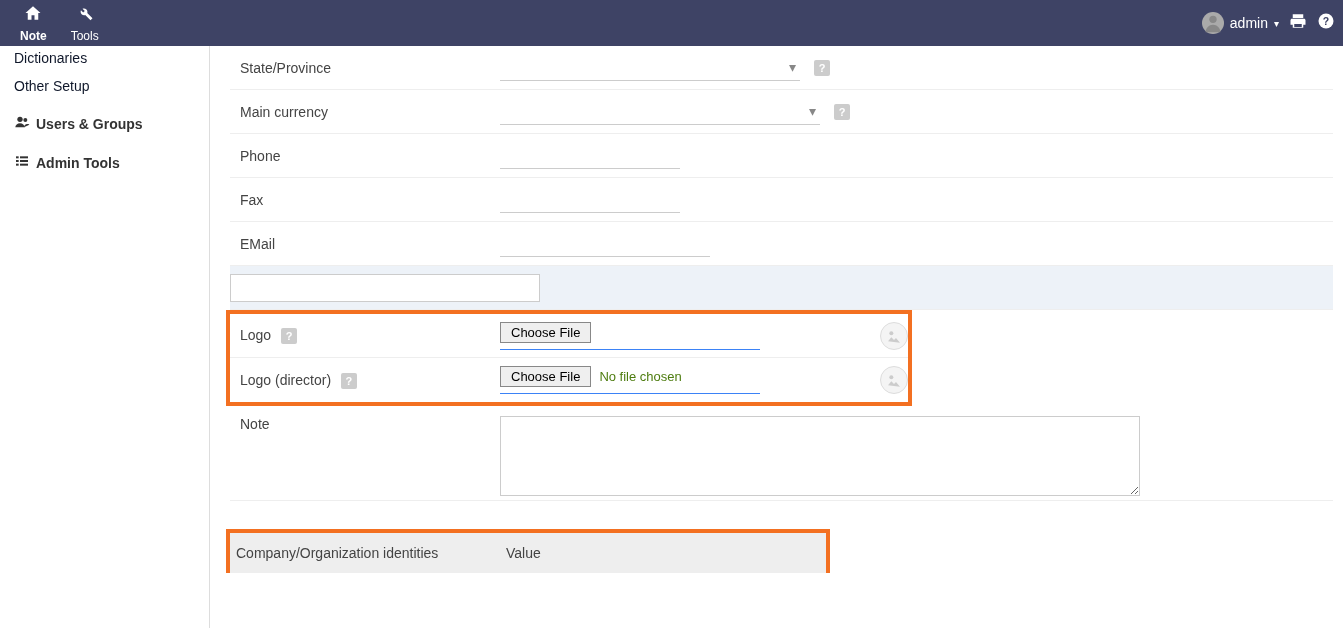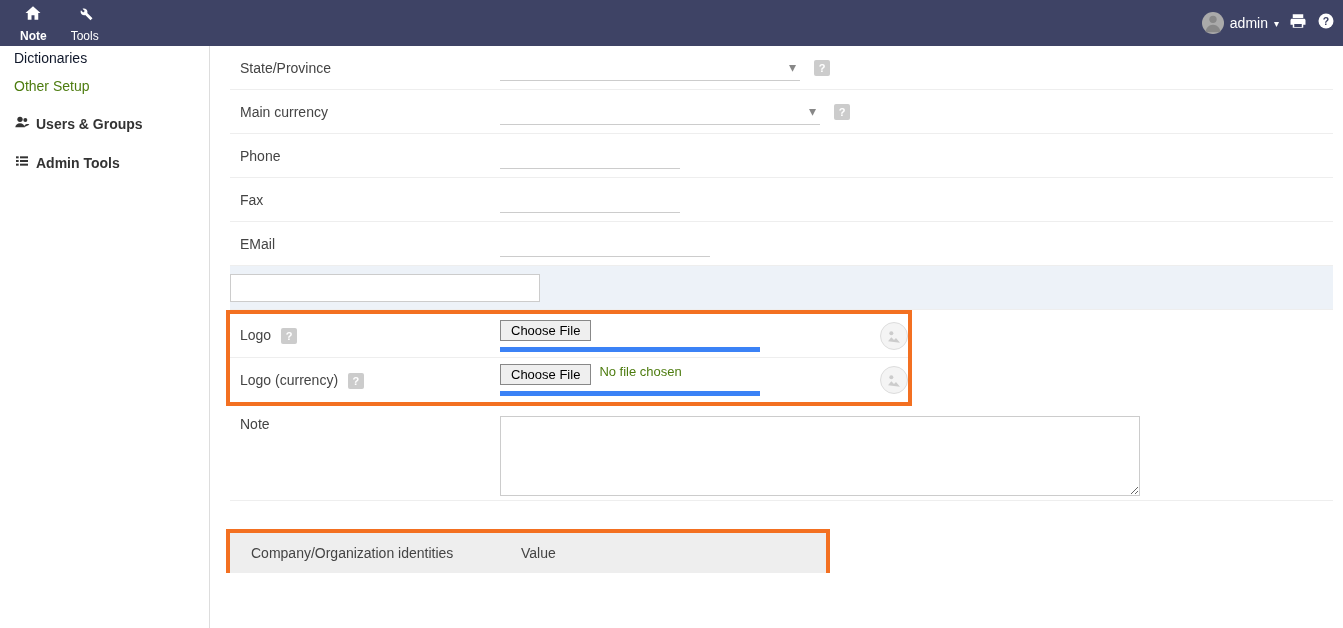--- a/index.html
+++ b/index.html
@@ -75,21 +75,21 @@
       display: flex;
     }
     .sidebar {
       width: 210px;
       border-right: 1px solid #ddd;
       padding: 0px 12px 20px 12px;
       min-height: 582px;
     }
     .sidebar .side-link {
       padding: 6px 2px;
-      color: #4d7c0f;
+      color: #0f172a;
       cursor: pointer;
       font-size: 14px;
     }
     .sidebar .side-title {
       font-weight: bold;
       padding: 14px 2px 6px 2px;
       display:flex;
       align-items:center;
       gap:6px;
     }
@@ -185,22 +185,23 @@
       font-size:14px;
     }
     .logo-row-inner {
       display:flex;
       align-items:center;
       width: 100%;
       justify-content:space-between;
     }
     .file-cluster {
       display:flex;
+      align-items:center;
       gap:8px;
-      border-bottom:5px solid #3b82f6;
+      border-bottom:1px solid #3b82f6;
       padding-bottom:6px;
       width:260px;
     }
     
     .textarea {
       width: 640px;
       height: 80px;
       border: 1px solid #ccc;
       resize: both;
       font-family: inherit;
@@ -214,21 +215,21 @@
     }
     .orange-frame-top-only {
       border: 4px solid #f37021;
       border-bottom: none;
       margin: 0 -4px;
     }
     
     .identities-header {
       display:flex;
       background:#eee;
-      padding: 12px 21px;
+      padding: 12px 6px;
       font-weight:normal;
       color:#444;
     }
     .identities-header .col1 { width: 270px; }
     .identities-row {
       display:flex;
       padding: 10px 10px 0 10px;
     }
     .identities-row .col1 { width: 270px; }
     
@@ -380,21 +381,21 @@
               <svg width="16" height="16" viewBox="0 0 24 24" fill="#ccc">
                   <circle cx="8" cy="8" r="3"></circle>
                   <path d="M3 20l5-6 4 4 3-3 6 7z"></path>
                 </svg>
             </span>
           </div>
         </div>
       </div>
       <div class="form-row" style="border-bottom:none">
         <div class="form-label">
-          <span>Logo (currency)</span>
+          <span>Logo (director)</span>
           <span class="help-badge">?</span>
         </div>
         <div class="form-field">
           <div class="logo-row-inner">
             <div class="file-cluster">
               <button class="file-button">Choose File</button>
               <span class="file-status">No file chosen</span>
             </div>
             <span class="preview-circle">
               <svg width="16" height="16" viewBox="0 0 24 24" fill="#ccc">

